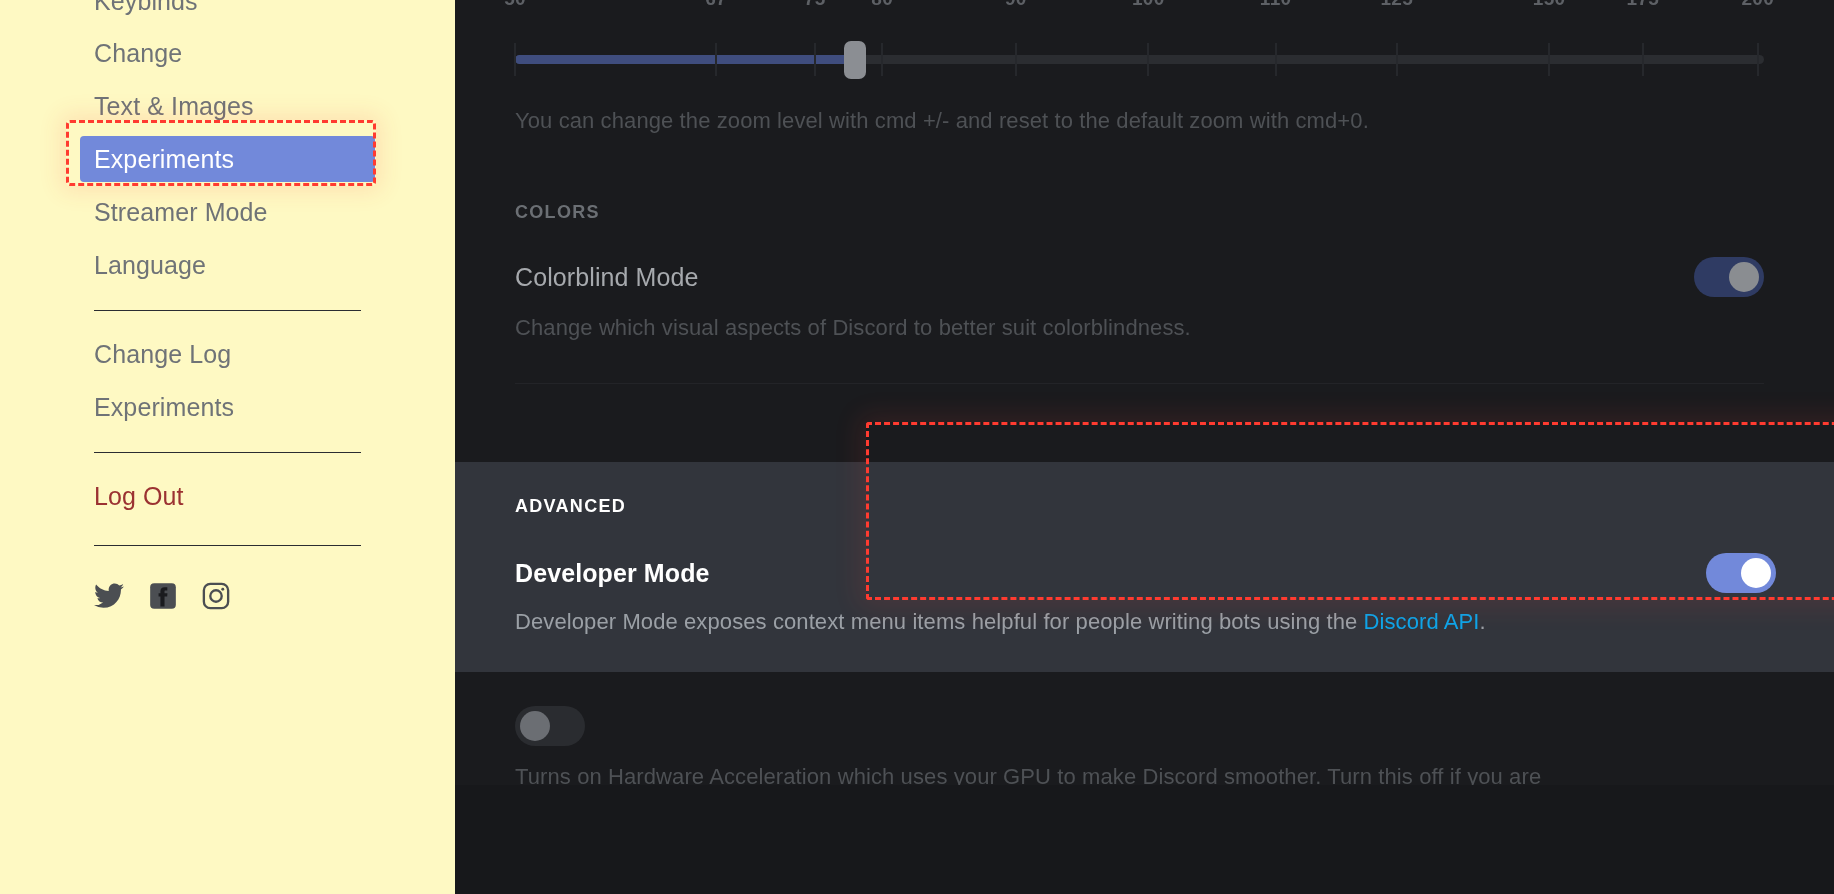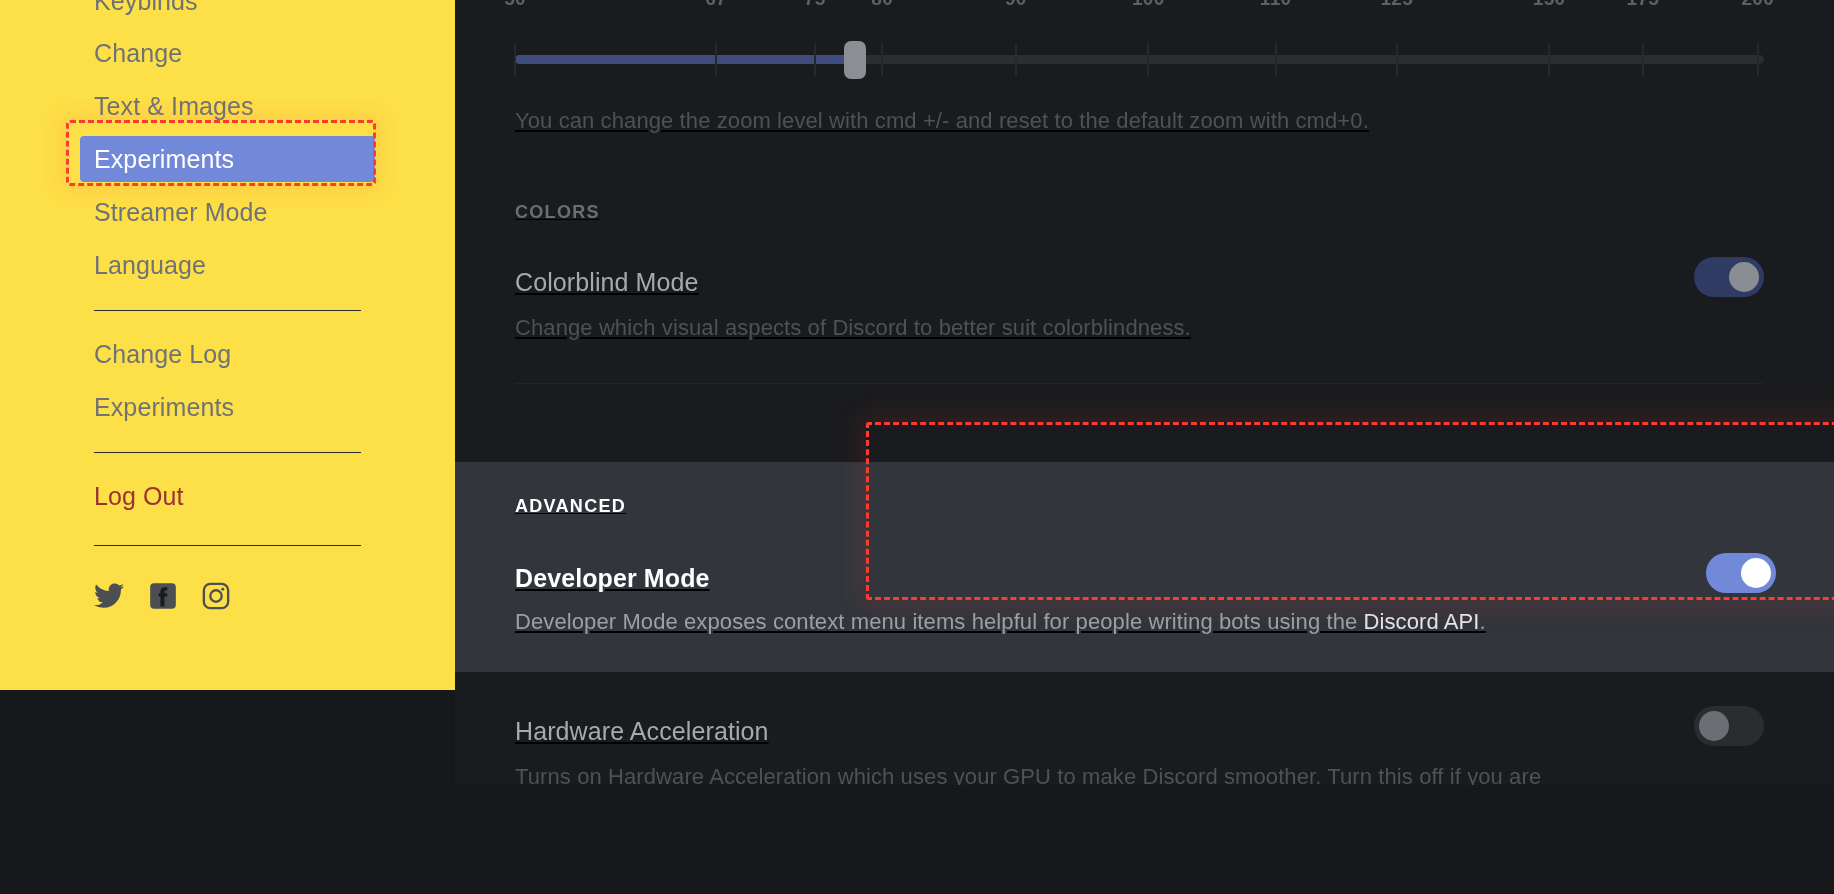--- a/index.html
+++ b/index.html
@@ -18,22 +18,22 @@
     width: 1834px;
     height: 894px;
     display: flex;
     background: #17181b;
   }
 
   
   .sidebar {
     position: relative;
     width: 455px;
-    height: 690px;
-    background: #fde047;
+    height: 894px;
+    background: #fef9c3;
     flex: 0 0 455px;
     padding-top: 0;
   }
 
   .side-list {
     position: relative;
     padding: 0 80px 0 80px;
   }
 
   .side-item {
@@ -89,21 +89,20 @@
   }
   .socials svg { display: block; }
 
   
   .main {
     position: relative;
     flex: 1 1 auto;
     height: 785px;
     background: #1a1b1e;
     overflow: hidden;
-    text-decoration: underline;
   }
 
   .main-inner {
     position: relative;
     padding: 0 0 0 0;
   }
 
   
   .zoom-block { position: relative; padding: 0 70px 0 60px; }
 
@@ -176,21 +175,21 @@
   .sec-head {
     font-size: 18px;
     font-weight: bold;
     letter-spacing: 1.3px;
     color: #6b6f74;
     text-transform: uppercase;
   }
 
   .row {
     display: flex;
-    align-items: flex-end;
+    align-items: center;
     justify-content: space-between;
   }
 
   .row-title {
     font-size: 25px;
     color: #a6a9ad;
     letter-spacing: 0.1px;
   }
 
   .row-desc {
@@ -200,21 +199,21 @@
     letter-spacing: 0.1px;
     max-width: 1150px;
   }
 
   .hr {
     height: 1px;
     background: #232428;
     margin: 0;
   }
 
-  .link { color: #e5e5e5; text-decoration: none; }
+  .link { color: #0ea5e9; text-decoration: none; }
 
   
   .toggle {
     position: relative;
     width: 70px;
     height: 40px;
     border-radius: 20px;
     flex: 0 0 70px;
     cursor: pointer;
   }
@@ -394,21 +393,20 @@
             <span class="knob"></span>
           </div>
         </div>
         <div class="row-desc adv-desc">
           <span>Developer Mode exposes context menu items helpful for people writing bots using the </span><a class="link">Discord API</a><span>.</span>
         </div>
       </div>
 
       <div class="hw-sec">
         <div class="row">
-          <div class="row-title">Hardware Acceleration</div>
           <div class="toggle off">
             <span class="knob"></span>
           </div>
         </div>
         <div class="row-desc hw-desc">Turns on Hardware Acceleration which uses your GPU to make Discord smoother. Turn this off if you are experiencing FPS drops in games.</div>
       </div>
 
     </div>
 
     <div class="hl-advanced"></div>

